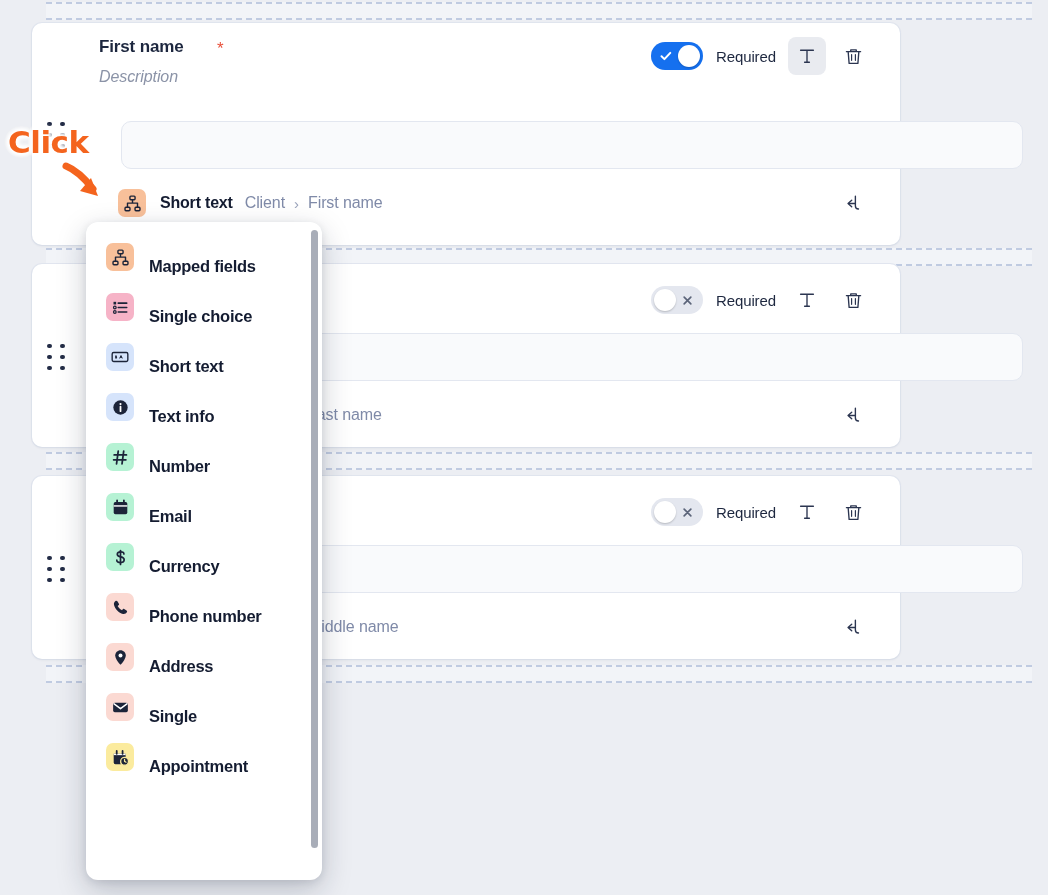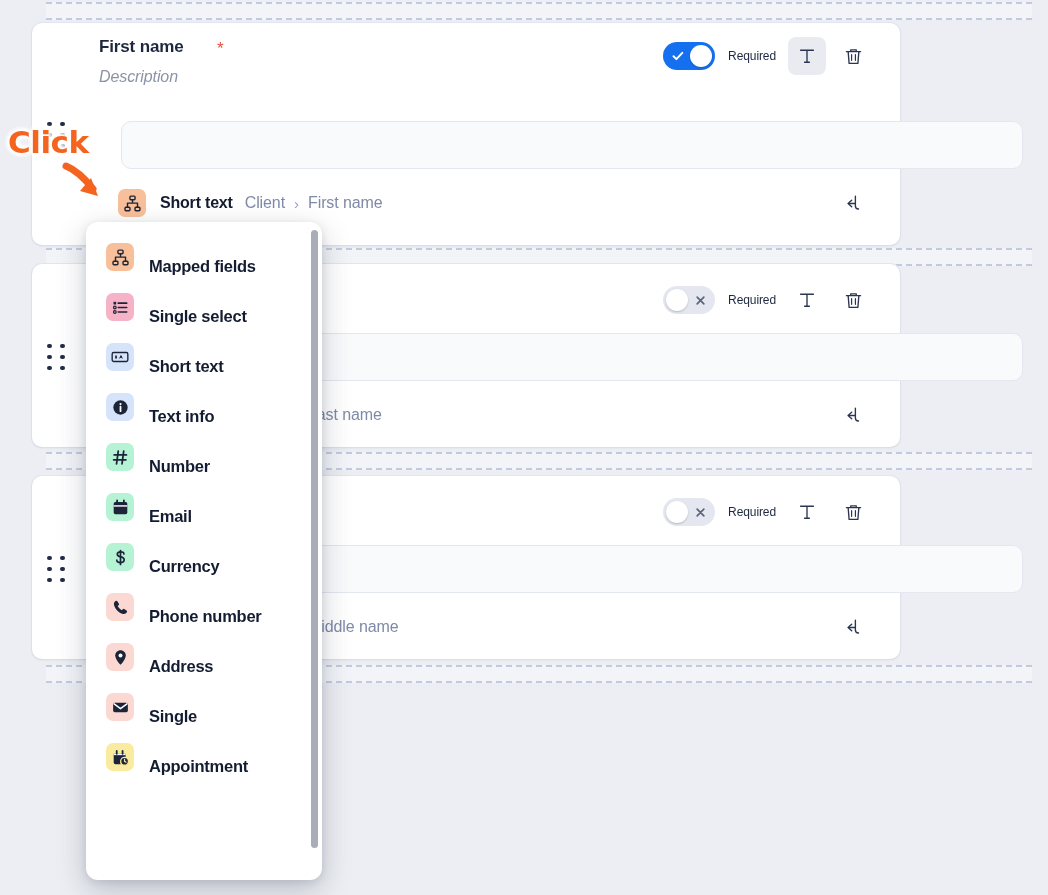--- a/index.html
+++ b/index.html
@@ -132,21 +132,21 @@
     top: 0; height: 28px;
     width: 26px;
     display: flex; align-items: center; justify-content: center;
   }
   .toggle.on  .mark { left: 2px;  }
   .toggle.off .mark { right: 2px; }
   .toggle.on  .mark svg { stroke: #ffffff; }
   .toggle.off .mark svg { stroke: #5f6border; }
 
   .req-text {
-    font-size: 12px;
+    font-size: 15px;
     color: #1d273f;
     margin-left: 13px;
     letter-spacing: -.1px;
     white-space: nowrap;
   }
   .icon-btn {
     width: 38px; height: 38px;
     border-radius: 8px;
     display: flex; align-items: center; justify-content: center;
     cursor: pointer;
@@ -518,21 +518,21 @@
         </div>
         <div class="menu-item">
           <span class="menu-chip" style="background: rgb(246, 179, 199);">
             <svg width="17" height="17" viewBox="0 0 18 18" fill="none">
               <rect x="1.6" y="3" width="2.8" height="2.8" fill="#1c2439"></rect>
               <circle cx="3" cy="9" r="1.4" stroke="#1c2439" stroke-width="1.3"></circle>
               <circle cx="3" cy="13.7" r="1.4" stroke="#1c2439" stroke-width="1.3"></circle>
               <path d="M6.6 4.4 H15.6 M6.6 9 H15.6 M6.6 13.7 H15.6" stroke="#1c2439" stroke-width="1.7" stroke-linecap="round"></path>
             </svg>
           </span>
-          <span class="menu-label">Single select</span>
+          <span class="menu-label">Single choice</span>
         </div>
         <div class="menu-item">
           <span class="menu-chip" style="background: rgb(214, 228, 251);">
             <svg width="18" height="18" viewBox="0 0 20 18" fill="none">
               <rect x="1.3" y="4" width="17.4" height="10" rx="1.6" stroke="#1c2439" stroke-width="1.5"></rect>
               <path d="M4.6 10.6 V7.4 L6.2 7.4 A1 1 0 0 1 6.2 9 L4.6 9 L6.4 9 A1 1 0 0 1 6.4 10.6 Z" fill="#1c2439"></path>
               <path d="M9.6 10.6 L11.1 7.4 L12.6 10.6 M10.2 9.6 H12.1" stroke="#1c2439" stroke-width="1.1" stroke-linejoin="round" fill="none"></path>
             </svg>
           </span>
           <span class="menu-label">Short text</span>

